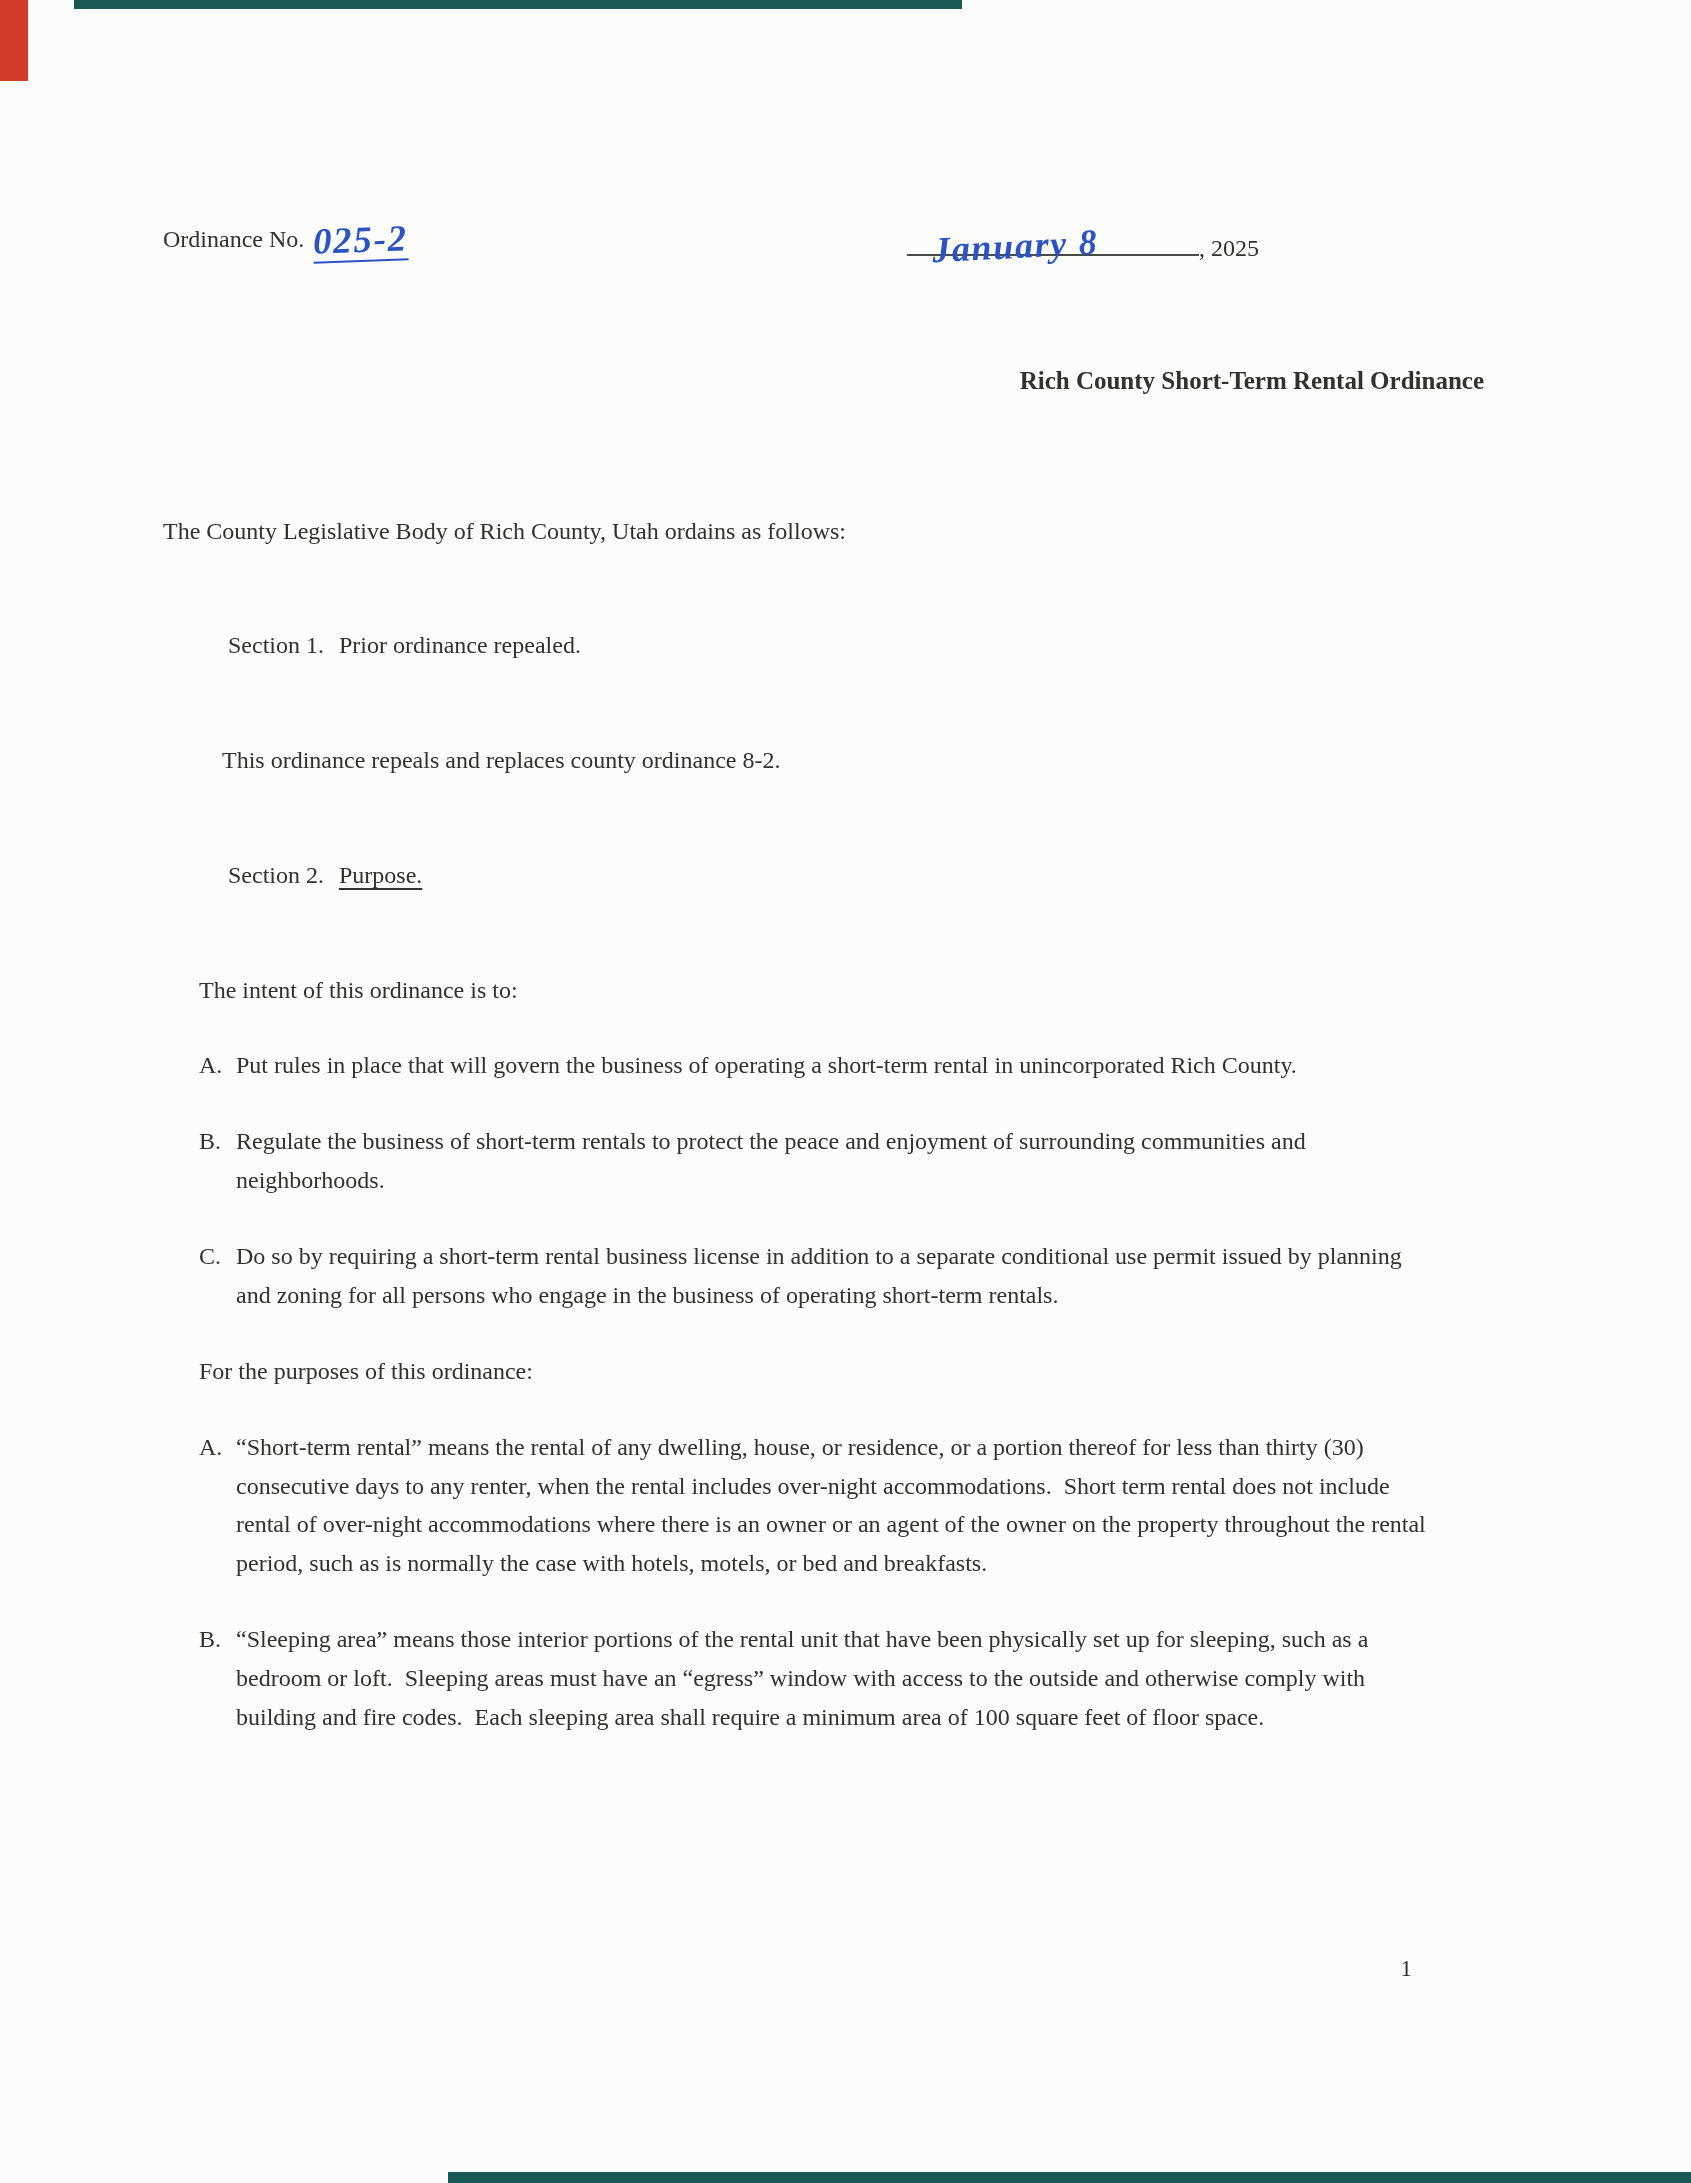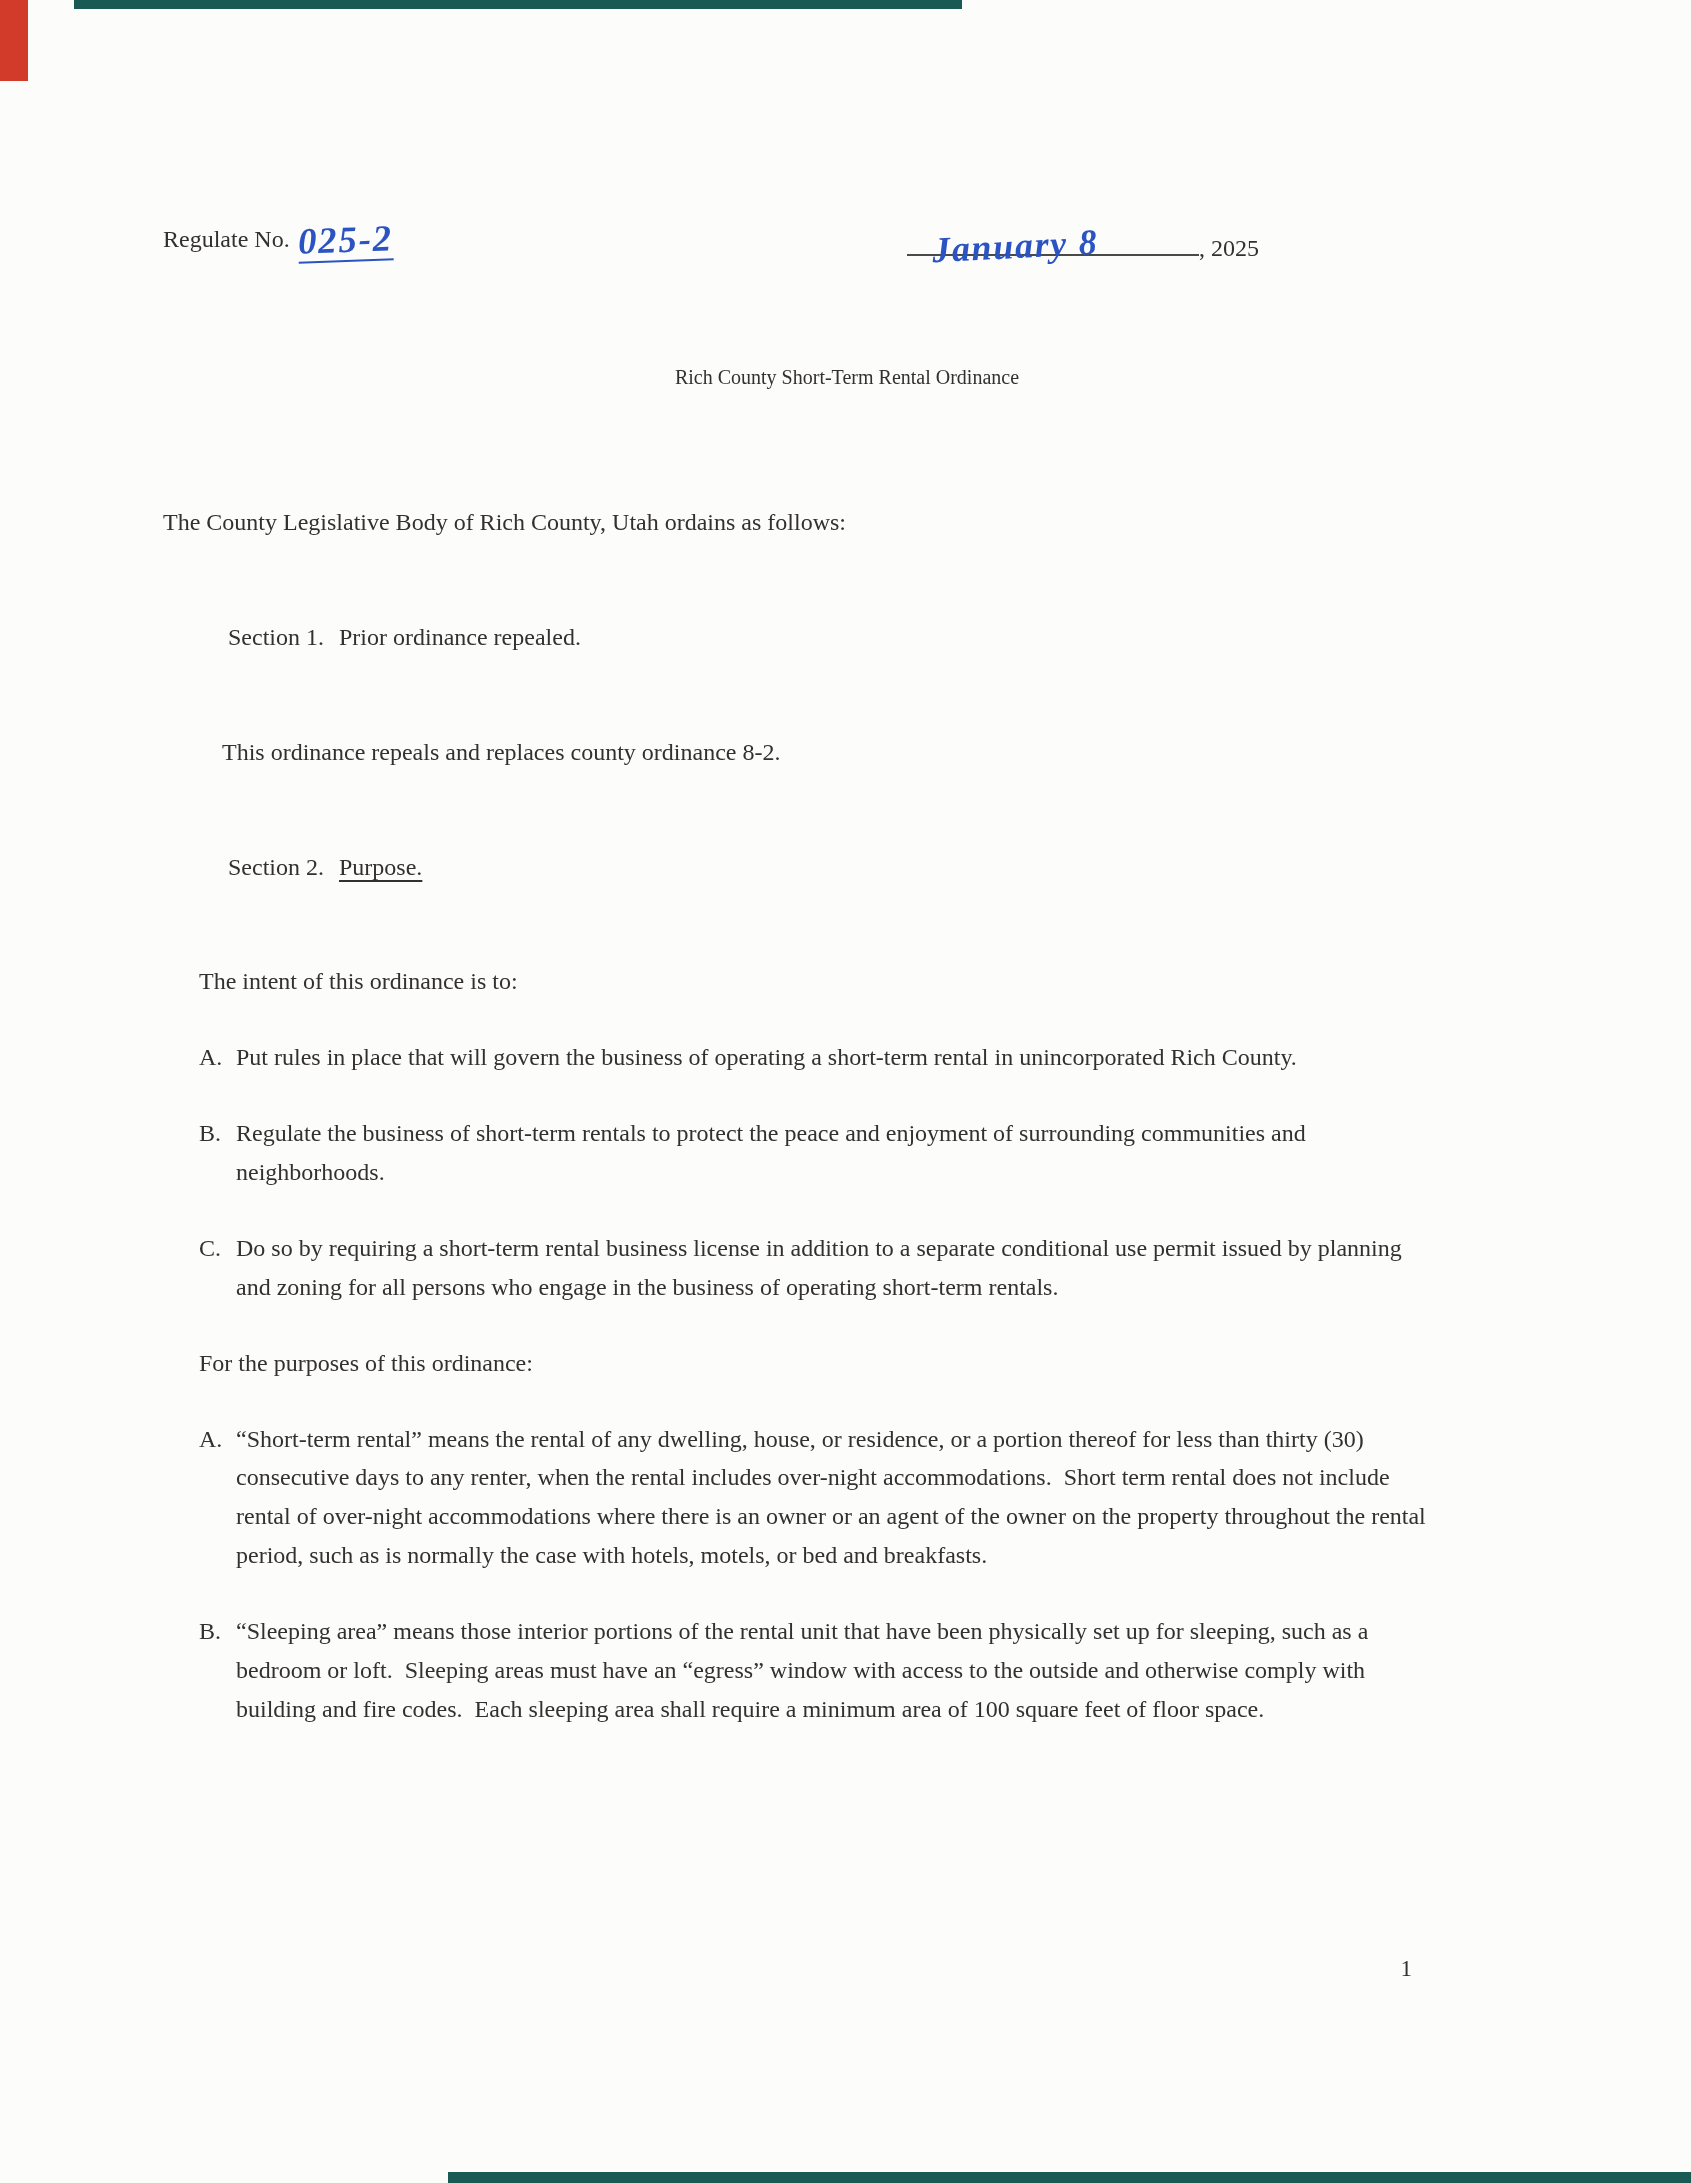--- a/index.html
+++ b/index.html
@@ -66,23 +66,23 @@
   }
   .handwriting-date{
     position:absolute;
     left:25px; bottom:-10px;
     font-size:36px;
     white-space:nowrap;
     transform:rotate(-3deg);
     line-height:1;
   }
   .doc-title{
-    text-align:center;
-    font-weight:normal;
-    font-size:20px;
+    text-align:right;
+    font-weight:bold;
+    font-size:25px;
     margin:0 -47px 110px 47px;
   }
   .para{ margin:0 0 37px; white-space:pre-wrap; }
   .indent-1{ margin-left:36px; }
   .indent-tab{ margin-left:59px;margin-top:28px; }
   .sec-label{ margin-right:15px;margin-left:29px; }
   .sec-heading-underline{
     text-decoration:underline;
     text-underline-offset:5px;
     text-decoration-thickness:1.7px;
@@ -111,21 +111,21 @@
 <div class="page">
 
   <div class="scan-bar-top"></div>
   <div class="scan-corner-red"></div>
   <div class="scan-bar-bottom"></div>
 
   <div class="content">
 
     <div class="header-row">
       <div class="ordinance-left">
-        <span>Regulate No.</span><span class="handwriting ord-num">025-2</span>
+        <span>Ordinance No.</span><span class="handwriting ord-num">025-2</span>
       </div>
       <div class="date-group">
         <span class="blank-line"><span class="handwriting handwriting-date">January 8</span></span><span>, 2025</span>
       </div>
     </div>
 
     <div class="doc-title">Rich County Short-Term Rental Ordinance</div>
 
     <p class="para">The County Legislative Body of Rich County, Utah ordains as follows:</p>
 

